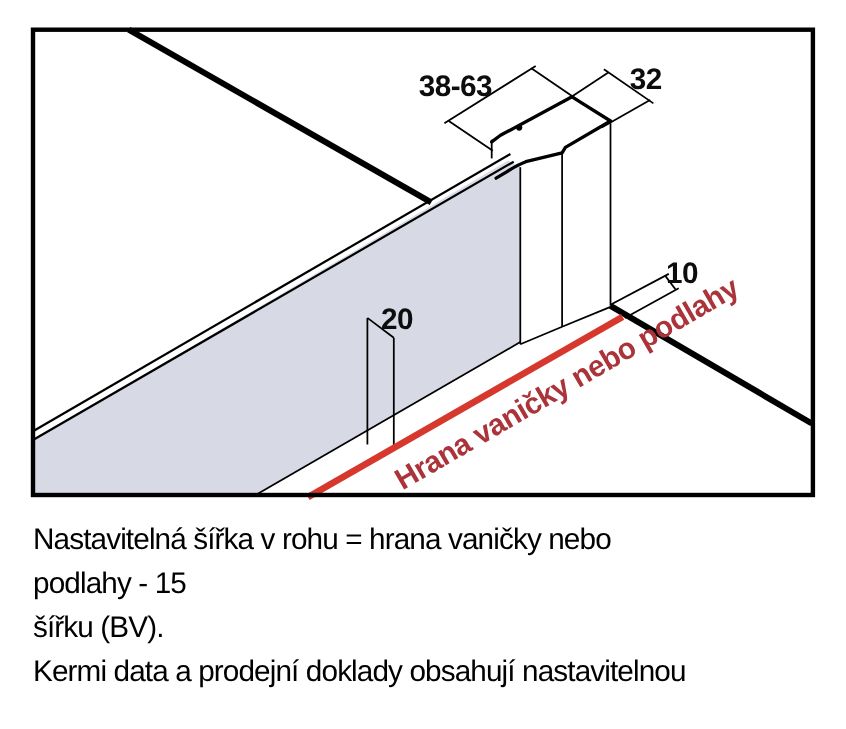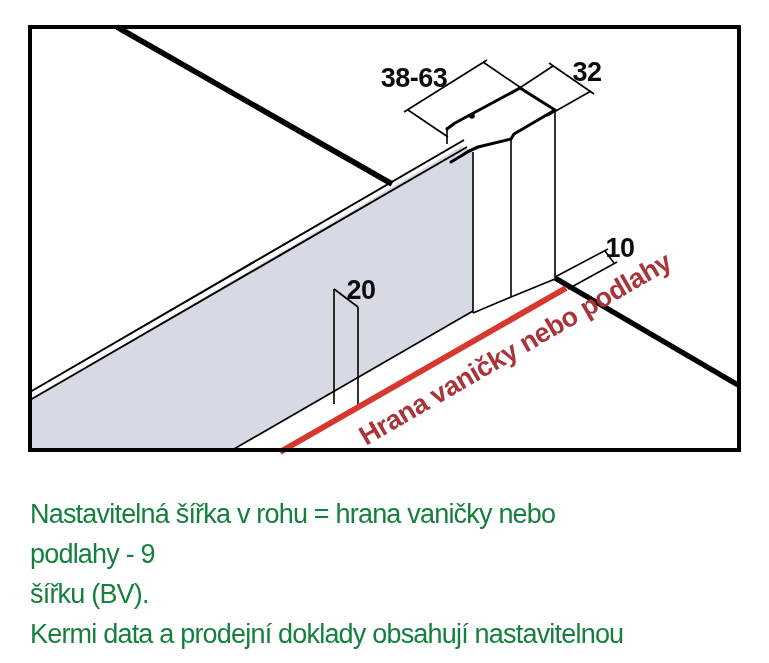--- a/index.html
+++ b/index.html
@@ -35,23 +35,23 @@
   }
   svg text.red-label {
     font-family: "Liberation Sans", sans-serif;
     font-size: 27px;
     font-weight: 700;
     letter-spacing: -0.4px;
   }
   .caption {
     position: absolute;
     left: 30px;
-    top: 494px;
+    top: 470px;
     width: 720px;
-    color: #15803d;
+    color: #000000;
     font-size: 27px;
     line-height: 40px;
     letter-spacing: -0.8px;
     font-weight: 400;
   }
 </style>
 </head>
 <body>
 
 <div class="page">
@@ -102,18 +102,18 @@
       <line x1="280" y1="452" x2="566" y2="288" stroke-width="6" stroke="#d6382e"></line>
 
       <text transform="translate(366,446) rotate(-30.2)" class="red-label" fill="#aa3439">Hrana vaničky nebo podlahy</text>
 
       <rect x="30" y="27" width="709" height="423" fill="none" stroke="#000" stroke-width="4"></rect>
     </svg>
   </div>
 
   <div class="caption">
     <div>Nastavitelná šířka v rohu = hrana vaničky nebo</div>
-    <div>podlahy - 9</div>
+    <div>podlahy - 15</div>
     <div>šířku (BV).</div>
     <div>Kermi data a prodejní doklady obsahují nastavitelnou</div>
   </div>
 
 </div>
 
 </body></html>

